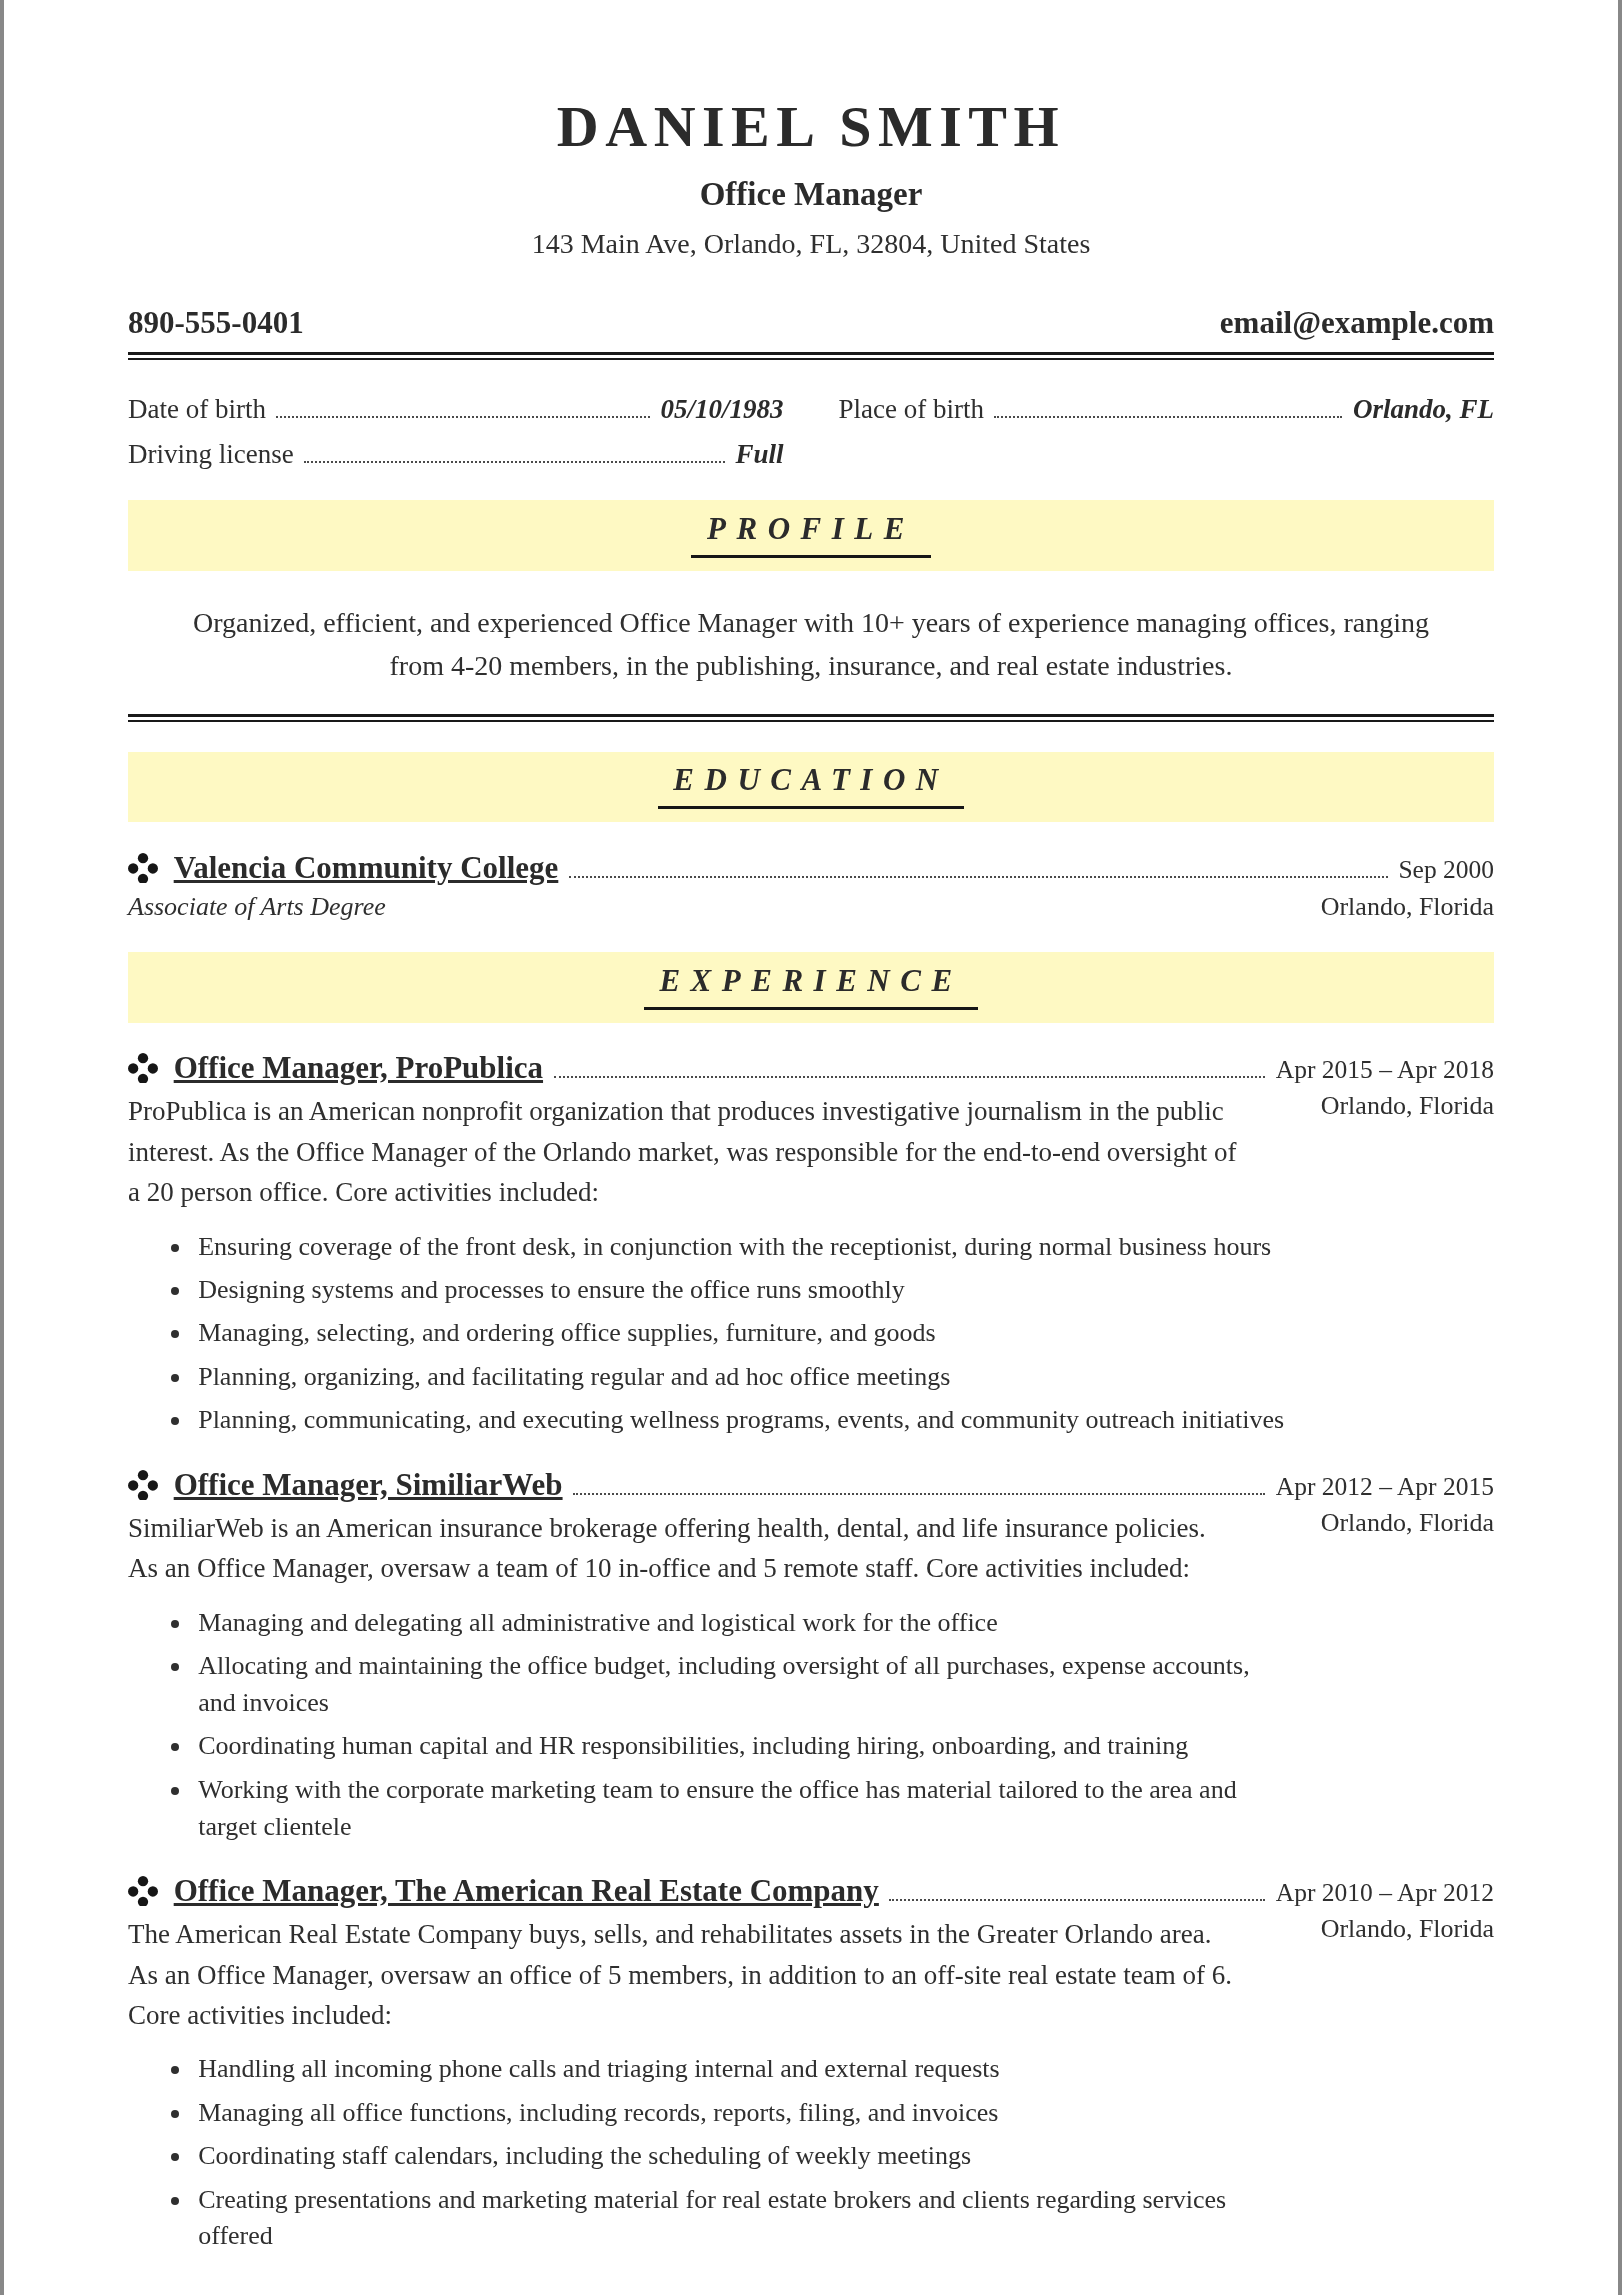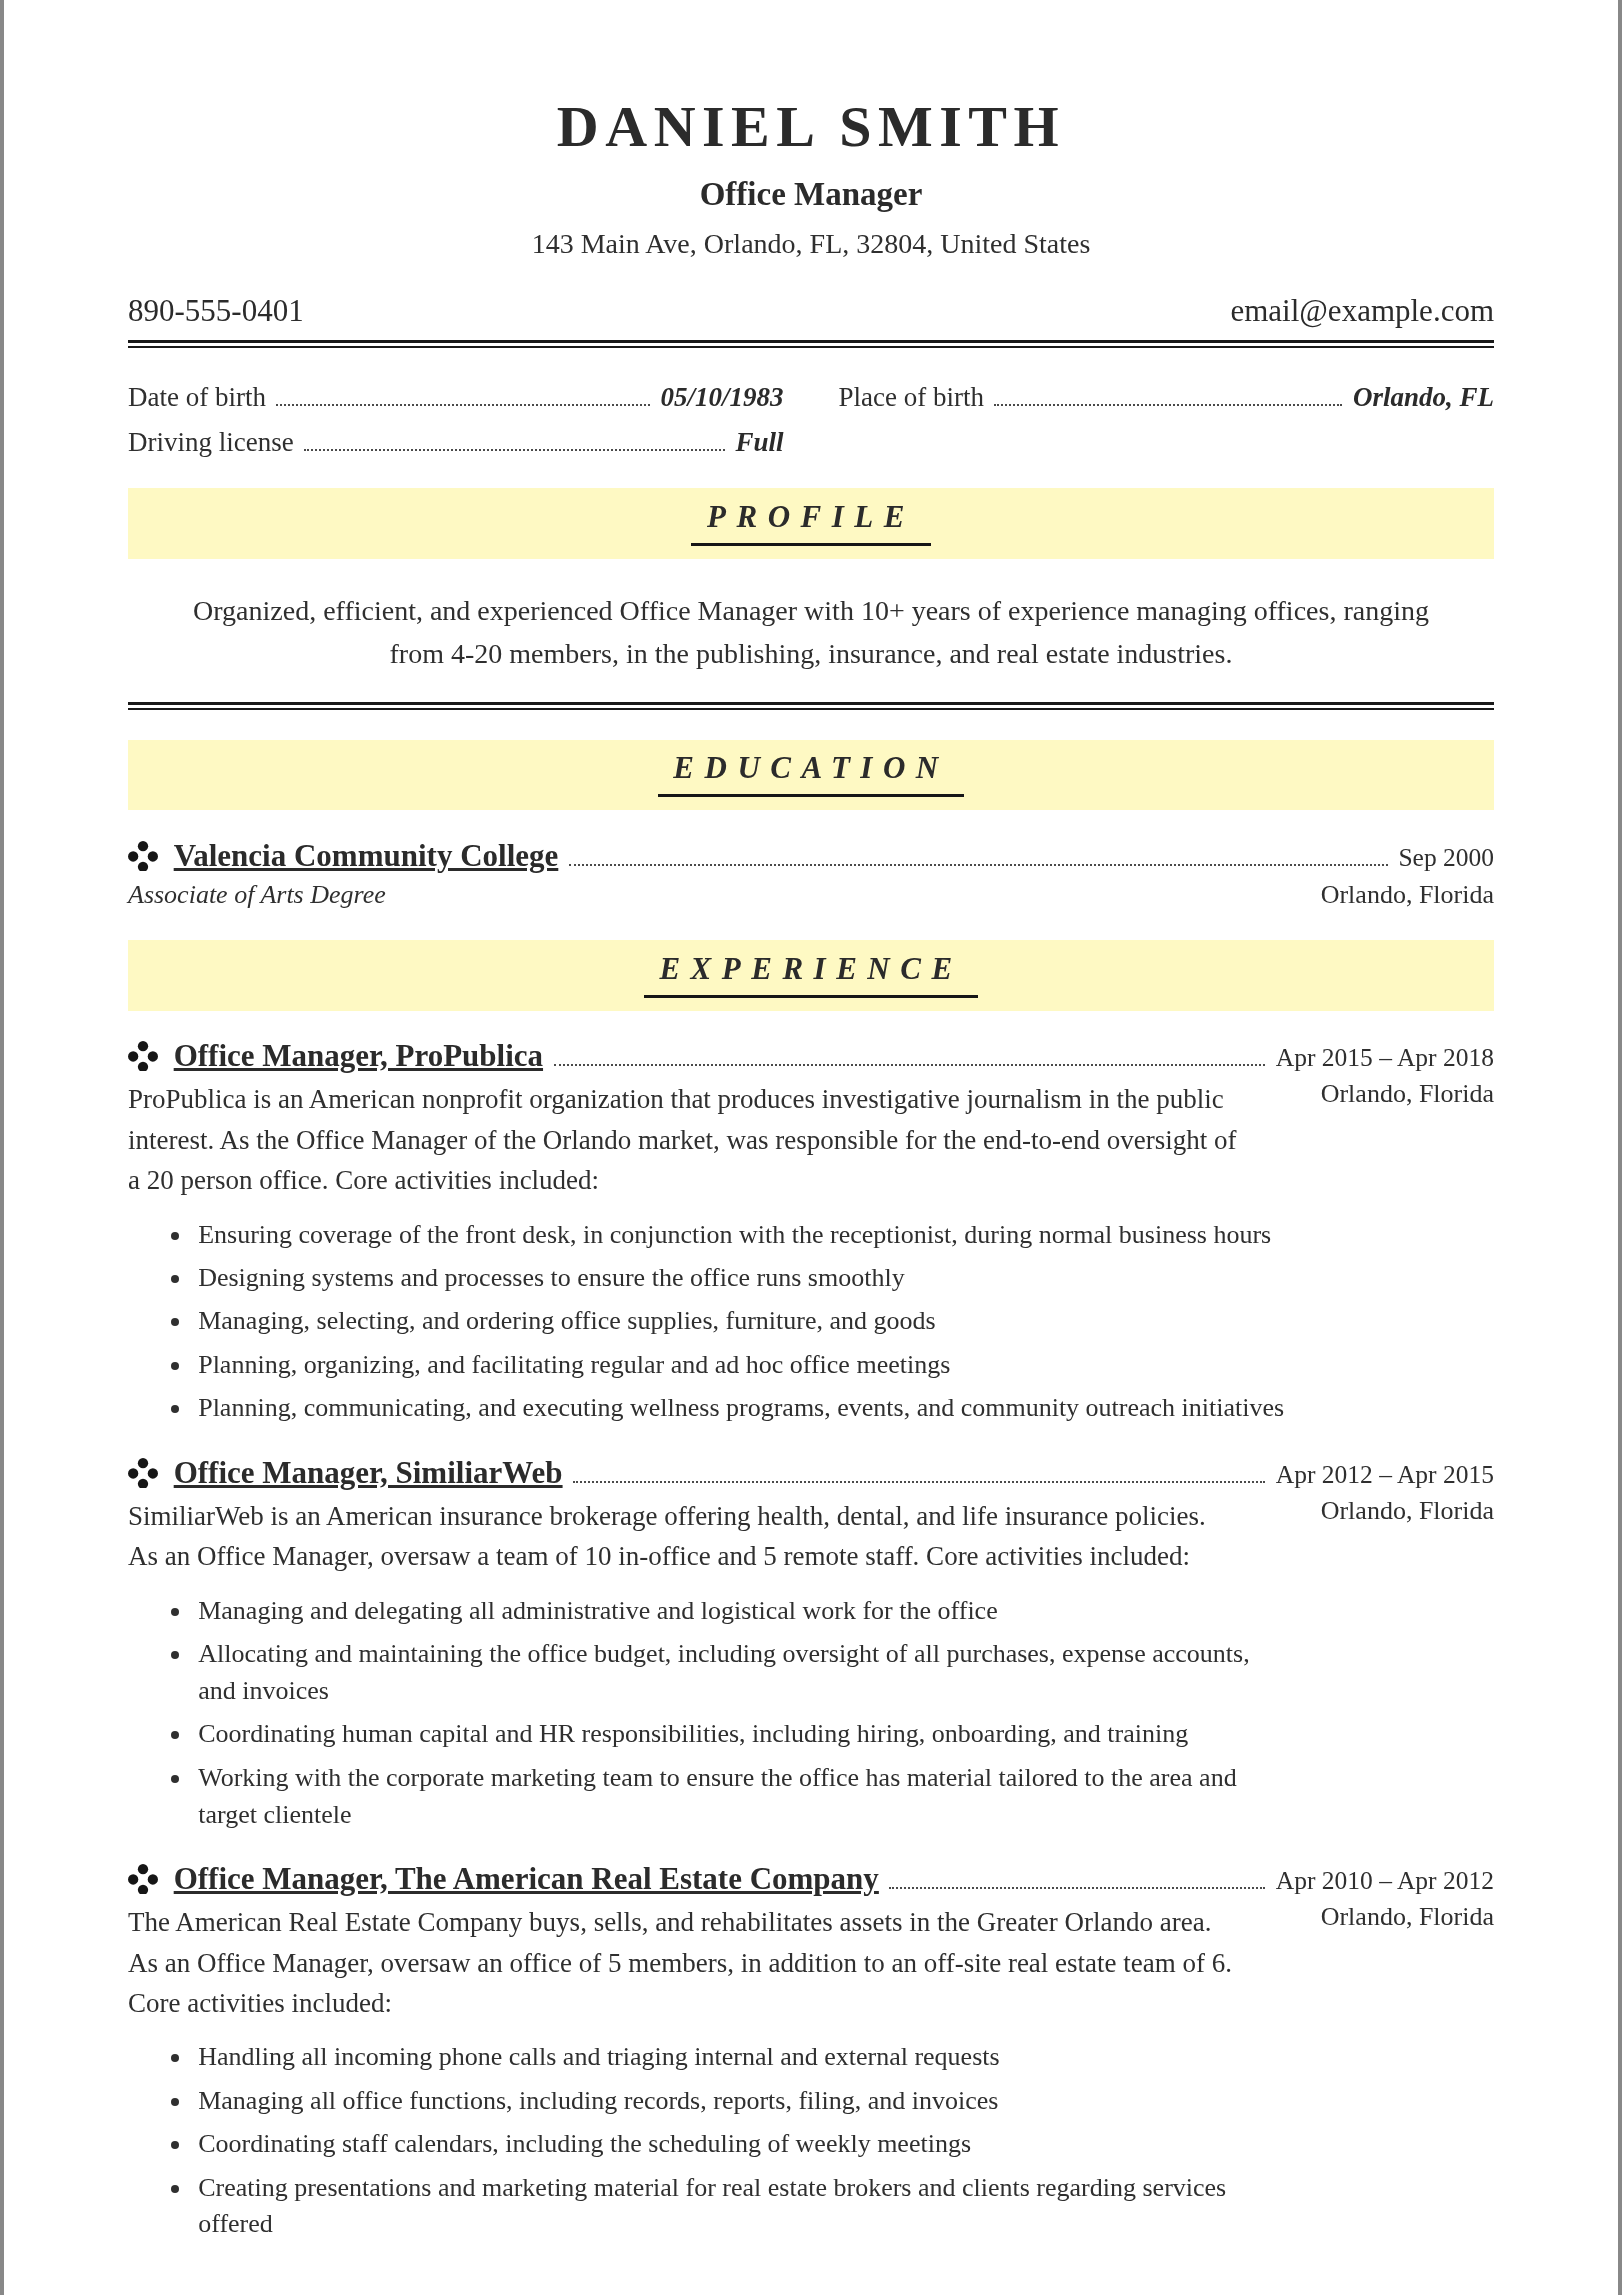--- a/index.html
+++ b/index.html
@@ -31,26 +31,26 @@
     font-size:33px;
     font-weight:700;
     color:#2b2b2b;
   }
   .head-address{
     margin-top:15.7px;
     text-align:center;
     font-size:28px;
   }
   .contact-row{
-    margin-top:33px;
+    margin-top:45px;
     display:flex;
     justify-content:space-between;
     align-items:center;
     font-size:31px;
-    font-weight:400;
+    font-weight:700;
     color:#2b2b2b;
   }
   .double-rule{
     margin-top:10.5px;
     height:3.3px;
     border-top:3.3px solid #191919;
     border-bottom:2px solid #191919;
   }
   .double-rule.second{margin-top:26px;}
   

